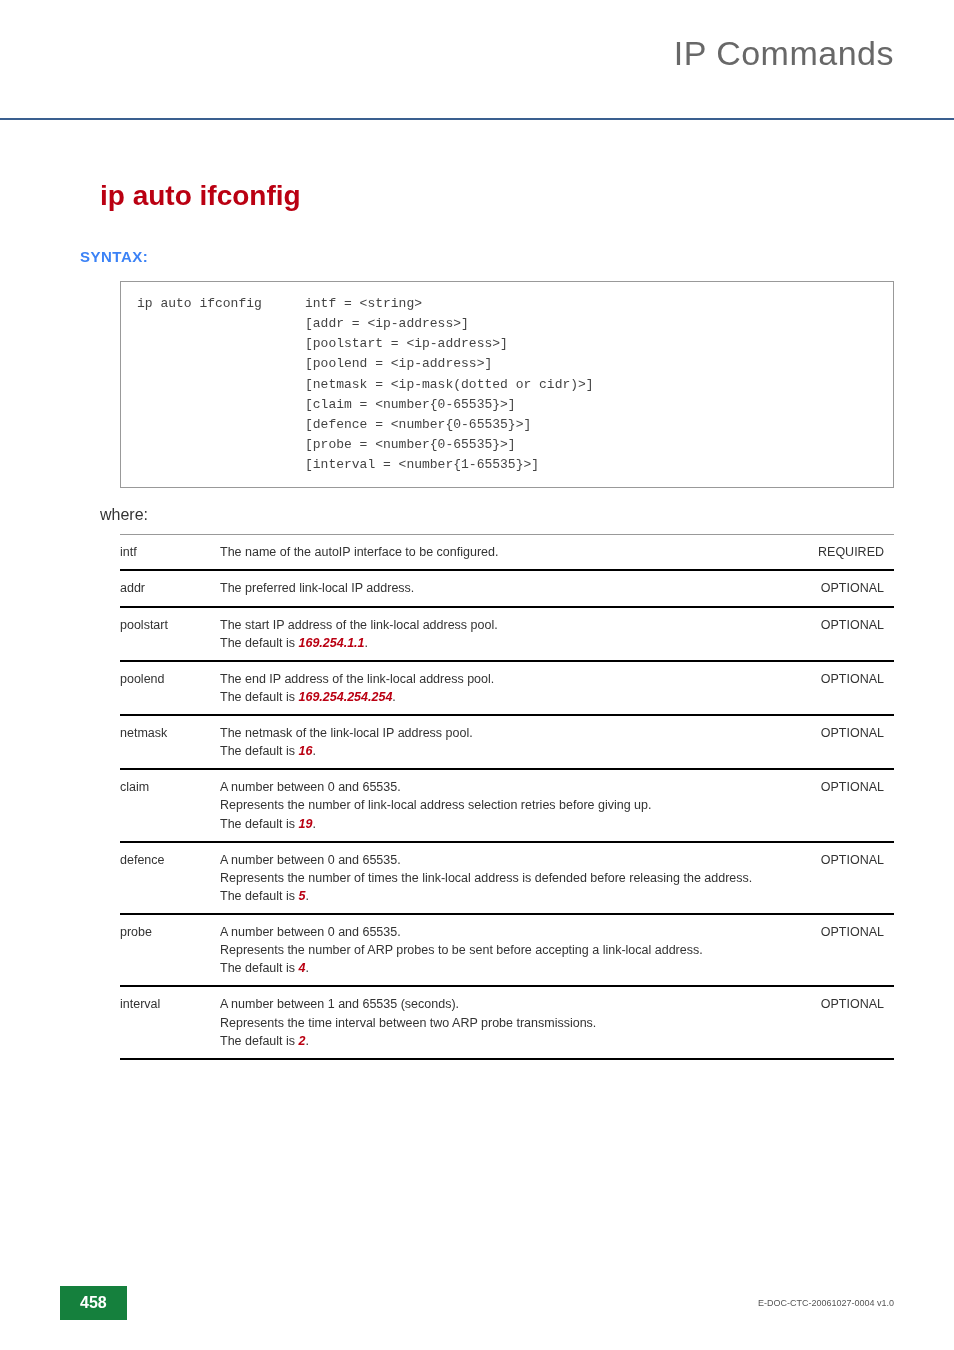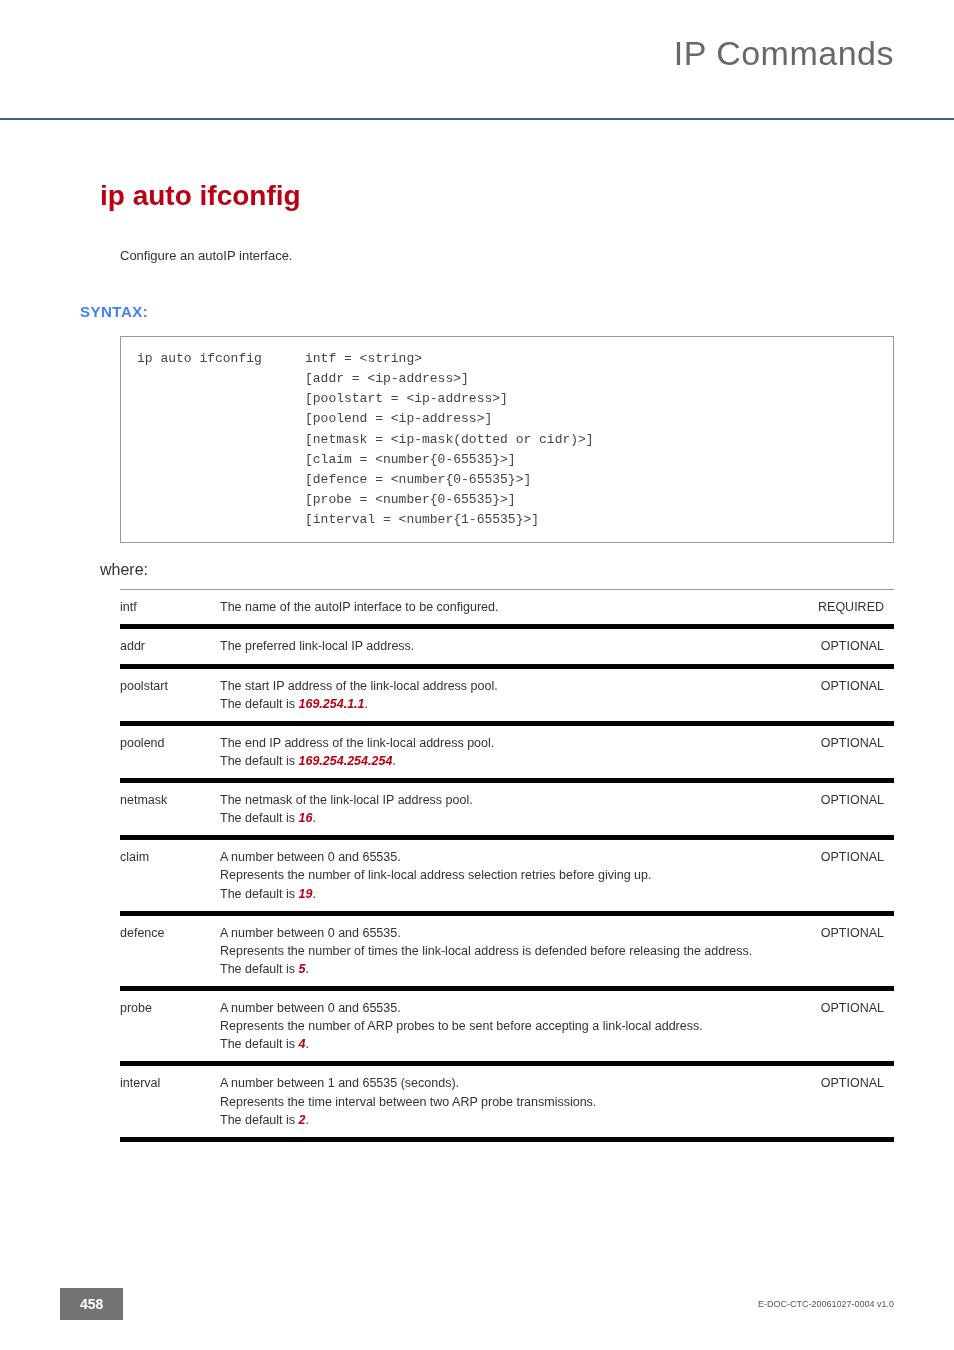--- a/index.html
+++ b/index.html
@@ -71,63 +71,62 @@
   .param-table {
     width: 100%;
     border-collapse: collapse;
     margin-left: 20px;
     width: calc(100% - 20px);
     font-size: 12.5px;
     line-height: 1.45;
   }
   .param-table td {
     padding: 8px 10px 8px 0;
-    border-bottom: 5px solid #000000;
+    border-bottom: 2px solid #000000;
     vertical-align: top;
     color: #333333;
   }
   .param-table tr:first-child td {
     border-top: 1px solid #999999;
   }
   .param-table td.col-name { width: 100px; }
   .param-table td.col-req { width: 90px; text-align: right; }
   .highlight { color: #ba0012; font-weight: bold; font-style: italic; }
   .footer {
     position: absolute;
     bottom: 30px;
     left: 0;
     width: 100%;
     display: flex;
     justify-content: space-between;
     align-items: center;
     padding: 0 60px 0 60px;
   }
   .page-badge {
-    background: #737373;
+    background: #15803d;
     color: #ffffff;
     font-weight: bold;
-    font-size: 14px;
+    font-size: 16px;
     padding: 8px 20px;
     display: inline-block;
   }
   .doc-id {
     font-size: 9px;
     color: #555555;
   }
 </style>
 </head>
 <body>
 
 <div class="header">
   <div class="header-title">IP Commands</div>
 </div>
 
 <div class="content">
   <h1 class="section-title">ip auto ifconfig</h1>
-  <p class="description">Configure an autoIP interface.</p>
 
   <div class="syntax-label">SYNTAX:</div>
   <div class="code-box"><span class="code-cmd">ip auto ifconfig</span><span class="code-args">intf = &lt;string&gt;
 [addr = &lt;ip-address&gt;]
 [poolstart = &lt;ip-address&gt;]
 [poolend = &lt;ip-address&gt;]
 [netmask = &lt;ip-mask(dotted or cidr)&gt;]
 [claim = &lt;number{0-65535}&gt;]
 [defence = &lt;number{0-65535}&gt;]
 [probe = &lt;number{0-65535}&gt;]

